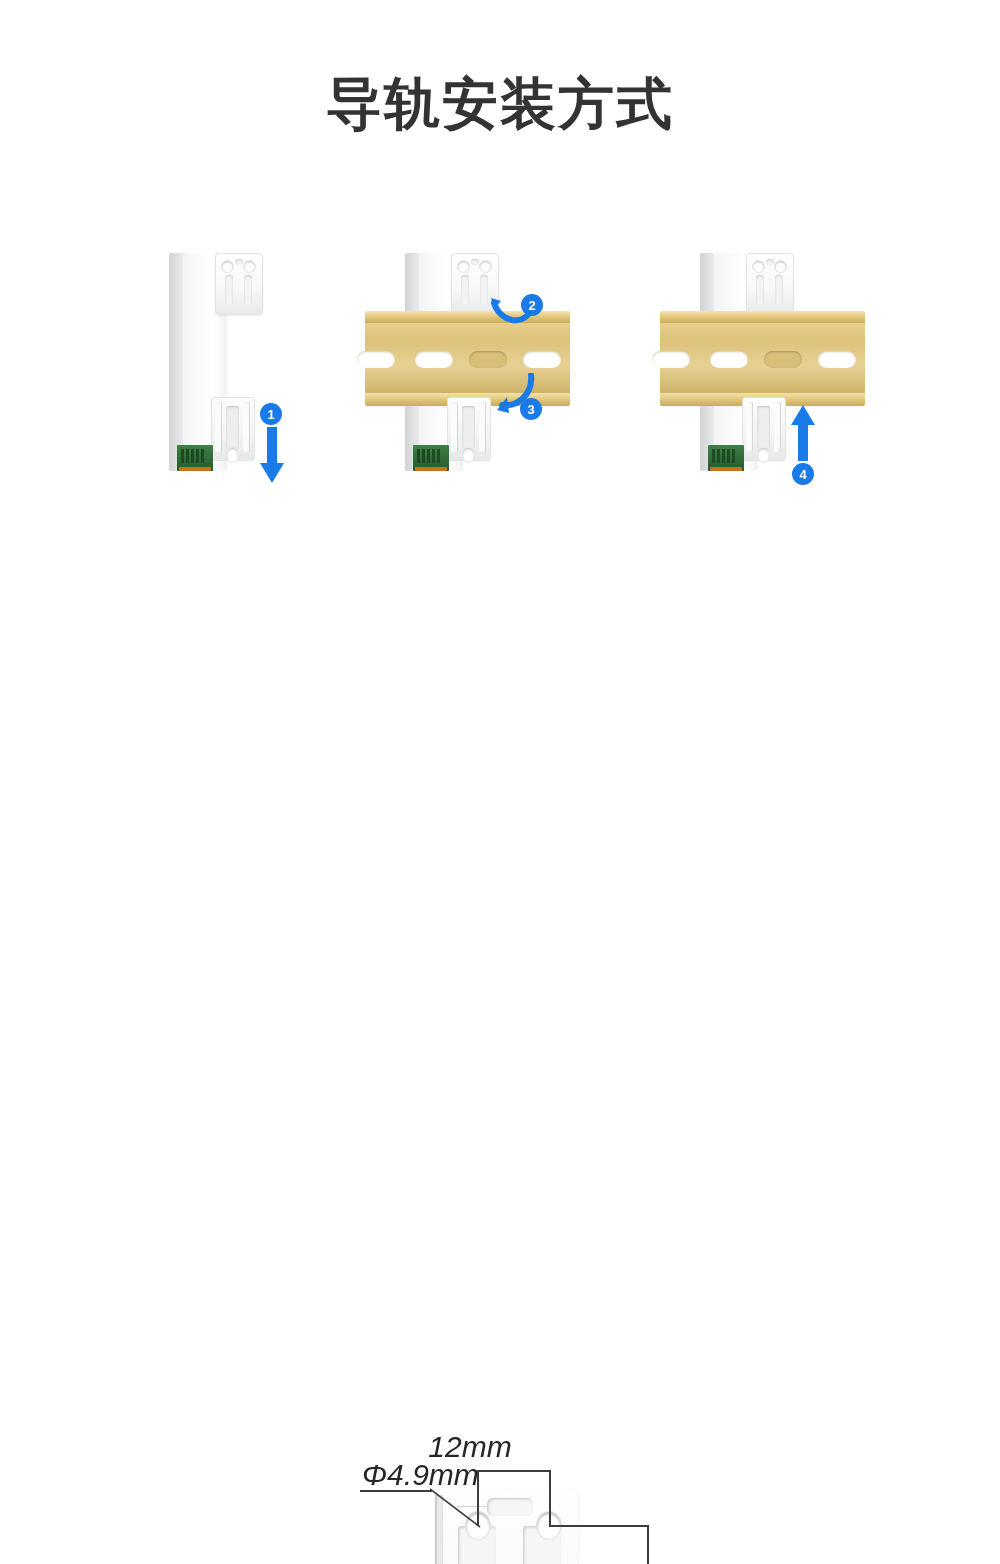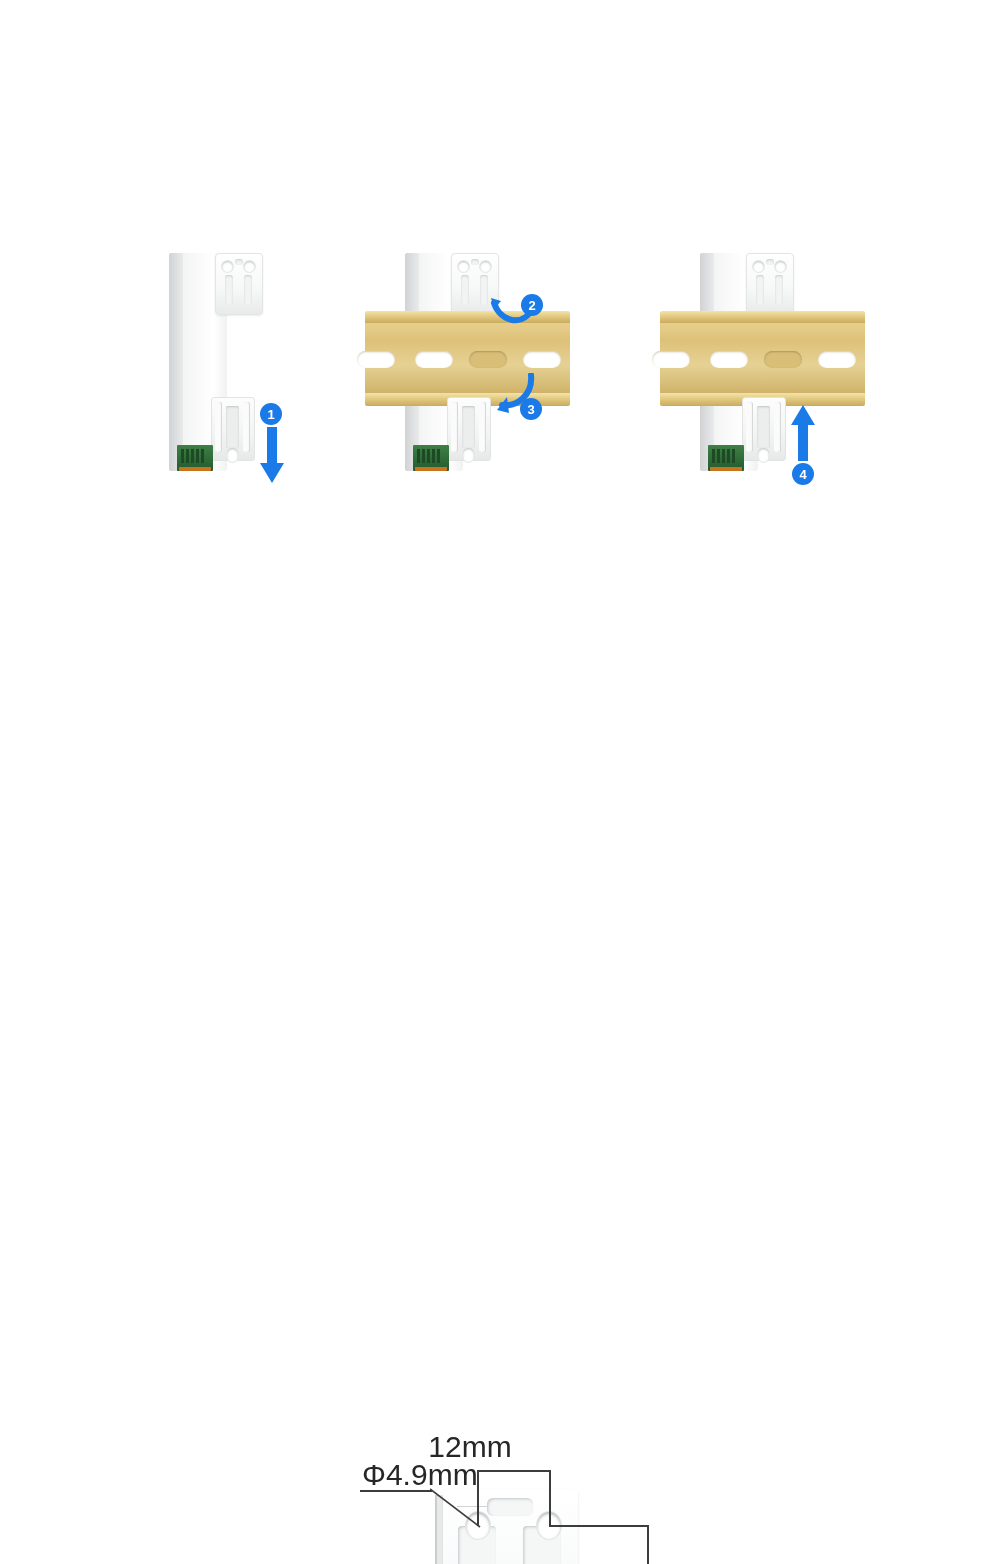--- a/index.html
+++ b/index.html
@@ -129,20 +129,21 @@
   .fv-hole{
     position:absolute;border-radius:50%;background:#ffffff;
     box-shadow:inset 0 2px 3px rgba(135,140,145,.6),0 0 0 1px #e4e5e6;
   }
 </style>
 </head>
 <body>
 
 <div class="page">
 
+  <div class="section-title" id="title-rail">导轨安装方式</div>
 
   <div class="module" id="step1" style="left:155px;top:245px;width:110px;height:235px;">
 
     <div style="position:absolute;left:14px;top:8px;width:58px;height:218px;">
       <div class="mod-side"></div>
       <div class="mod-front"></div>
     </div>
 
     <div class="mod-top-bracket" style="left:60px;top:8px;width:46px;height:60px;">
       <div class="bracket-hole" style="left:6px;top:7px;width:11px;height:11px;"></div>
@@ -277,21 +278,21 @@
       <div class="conn-pads" style="left:2px;bottom:0;width:32px;height:4px;"></div>
     </div>
 
     <svg class="arrow-svg" style="left:130px;top:160px;" width="26" height="56" viewBox="0 0 26 56">
       <path d="M8 56 h10 V20 h7 L13 0 L1 20 h7 Z" fill="#1a7ae8"></path>
     </svg>
     <div class="arrow-badge" style="left:132px;top:218px;">4</div>
   </div>
 
 
-  <div class="fv" id="dim-drawing" style="left:0px;top:700px;width:1000px;height:800px;">
+  <div class="fv" id="dim-drawing" style="left:0px;top:700px;width:1000px;height:800px;font-style:italic;">
 
     <div class="fv-shade-l" style="left:435px;top:795px;width:14px;height:540px;"></div>
 
     <div class="fv-body" style="left:437px;top:795px;width:141px;height:540px;"></div>
 
     <div class="fv-panel" style="left:443px;top:790px;width:135px;height:197px;">
       <div class="fv-inset" style="left:14px;top:16px;width:44px;height:1px;"></div>
       <div class="fv-inset" style="left:44px;top:8px;width:46px;height:18px;border-radius:6px;"></div>
       <div class="fv-inset" style="left:15px;top:36px;width:38px;height:76px;"></div>
       <div class="fv-inset" style="left:80px;top:36px;width:38px;height:76px;"></div>

